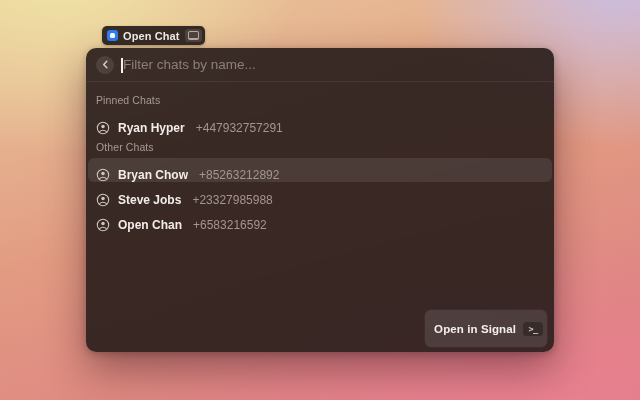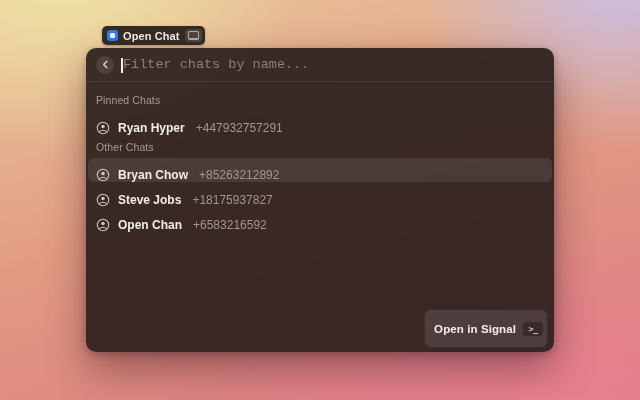--- a/index.html
+++ b/index.html
@@ -29,21 +29,21 @@
     box-shadow:0 18px 40px rgba(60,20,30,0.45), 0 2px 8px rgba(0,0,0,0.25);
     display:flex;flex-direction:column;}
 
   .searchbar{height:33px;flex:0 0 33px;display:flex;align-items:center;gap:9px;padding:0 10px;
     border-bottom:1px solid rgba(255,255,255,0.07);}
   .back-btn{width:18px;height:18px;border-radius:50%;border:none;background:rgba(255,255,255,0.10);
     display:flex;align-items:center;justify-content:center;padding:0;cursor:pointer;flex:0 0 18px;}
   .search-wrap{position:relative;flex:1;display:flex;align-items:center;}
   .caret{position:absolute;left:-2px;top:1px;width:1.5px;height:15px;background:#f5f2ef;}
   .search-input{width:100%;background:transparent;border:none;outline:none;color:#f9a8d4;
-    font-size:13.5px;font-family:Liberation Mono, monospace;padding:0;}
+    font-size:13.5px;font-family:Liberation Sans, sans-serif;padding:0;}
   .search-input::placeholder{color:#8d7f79;}
 
   .content{flex:1;padding:6px 2px 0 2px;}
   .section-header{color:#a79a93;font-size:10.5px;font-weight:400;letter-spacing:0.1px;
     margin:6px 8px 5px 8px;}
   .section{margin-bottom:3px;}
   .row{height:24px;margin:1px 0;border-radius:6px;display:flex;align-items:flex-end;gap:8px;
     padding:0 8px;cursor:default;}
   .row.selected{background:rgba(255,255,255,0.09);}
   .row-icon{flex:0 0 14px;width:14px;height:14px;display:flex;align-items:center;justify-content:center;}
@@ -123,21 +123,21 @@
 
   <div class="row">
     <span class="row-icon">
       <svg width="14" height="14" viewBox="0 0 16 16">
         <circle cx="8" cy="8" r="6.5" fill="none" stroke="#cfc6c1" stroke-width="1.2"></circle>
         <circle cx="8" cy="6.2" r="2" fill="#cfc6c1"></circle>
         <path d="M4.2 12.2 a5.2 5.2 0 0 1 7.6 0" fill="none" stroke="#cfc6c1" stroke-width="1.2" stroke-linecap="round"></path>
       </svg>
     </span>
     <span class="chat-name">Steve Jobs</span>
-    <span class="chat-phone">+18175937827</span>
+    <span class="chat-phone">+23327985988</span>
   </div>
 
   <div class="row">
     <span class="row-icon">
       <svg width="14" height="14" viewBox="0 0 16 16">
         <circle cx="8" cy="8" r="6.5" fill="none" stroke="#cfc6c1" stroke-width="1.2"></circle>
         <circle cx="8" cy="6.2" r="2" fill="#cfc6c1"></circle>
         <path d="M4.2 12.2 a5.2 5.2 0 0 1 7.6 0" fill="none" stroke="#cfc6c1" stroke-width="1.2" stroke-linecap="round"></path>
       </svg>
     </span>

